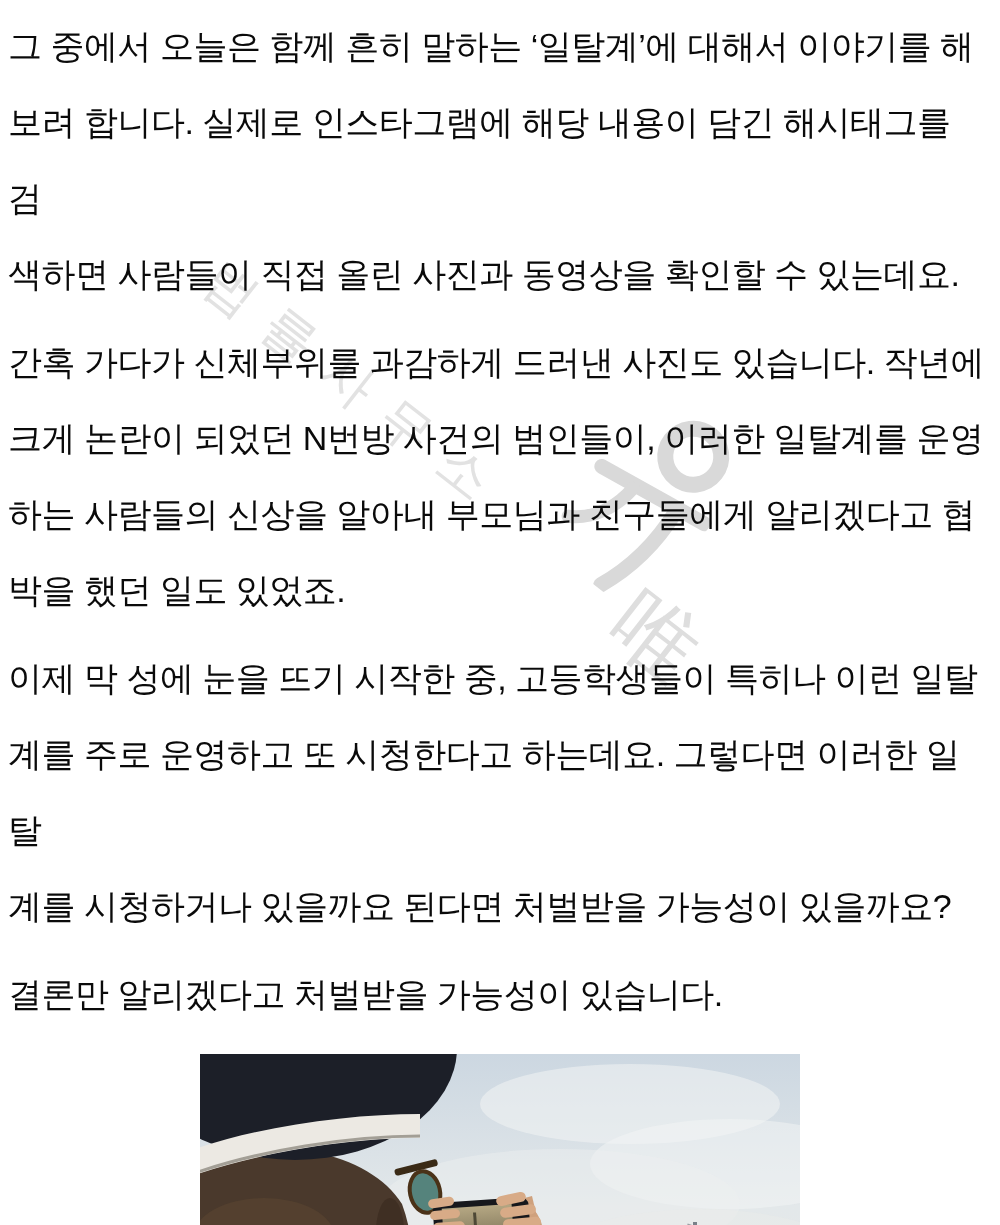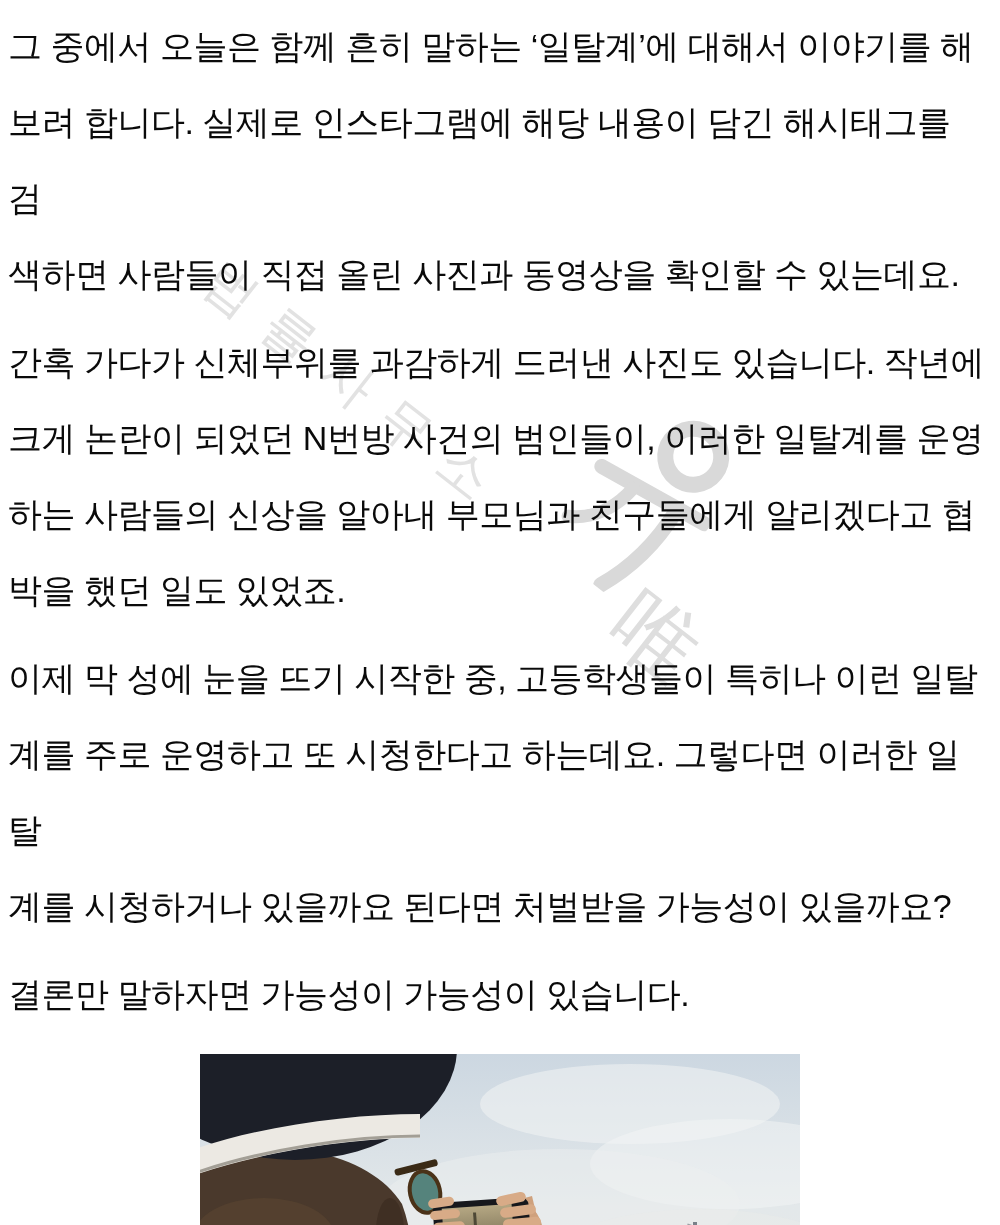--- a/index.html
+++ b/index.html
@@ -44,21 +44,21 @@
   <p class="para">그 중에서 오늘은 함께 흔히 말하는 ‘일탈계’에 대해서 이야기를 해
 보려 합니다. 실제로 인스타그램에 해당 내용이 담긴 해시태그를 검
 색하면 사람들이 직접 올린 사진과 동영상을 확인할 수 있는데요.</p>
   <p class="para">간혹 가다가 신체부위를 과감하게 드러낸 사진도 있습니다. 작년에
 크게 논란이 되었던 N번방 사건의 범인들이, 이러한 일탈계를 운영
 하는 사람들의 신상을 알아내 부모님과 친구들에게 알리겠다고 협
 박을 했던 일도 있었죠.</p>
   <p class="para">이제 막 성에 눈을 뜨기 시작한 중, 고등학생들이 특히나 이런 일탈
 계를 주로 운영하고 또 시청한다고 하는데요. 그렇다면 이러한 일탈
 계를 시청하거나 있을까요 된다면 처벌받을 가능성이 있을까요?</p>
-  <p class="para">결론만 말하자면 가능성이 가능성이 있습니다.</p>
+  <p class="para">결론만 알리겠다고 처벌받을 가능성이 있습니다.</p>
 </div>
 
 <div class="photo-wrap">
   <div class="photo">
     <svg class="scene" viewBox="0 0 600 340">
       <defs>
         <linearGradient id="skyGrad" x1="0" y1="0" x2="0" y2="1">
           <stop offset="0" stop-color="#ccd7e1"></stop>
           <stop offset="0.45" stop-color="#e3e8ea"></stop>
           <stop offset="1" stop-color="#e9eae6"></stop>

